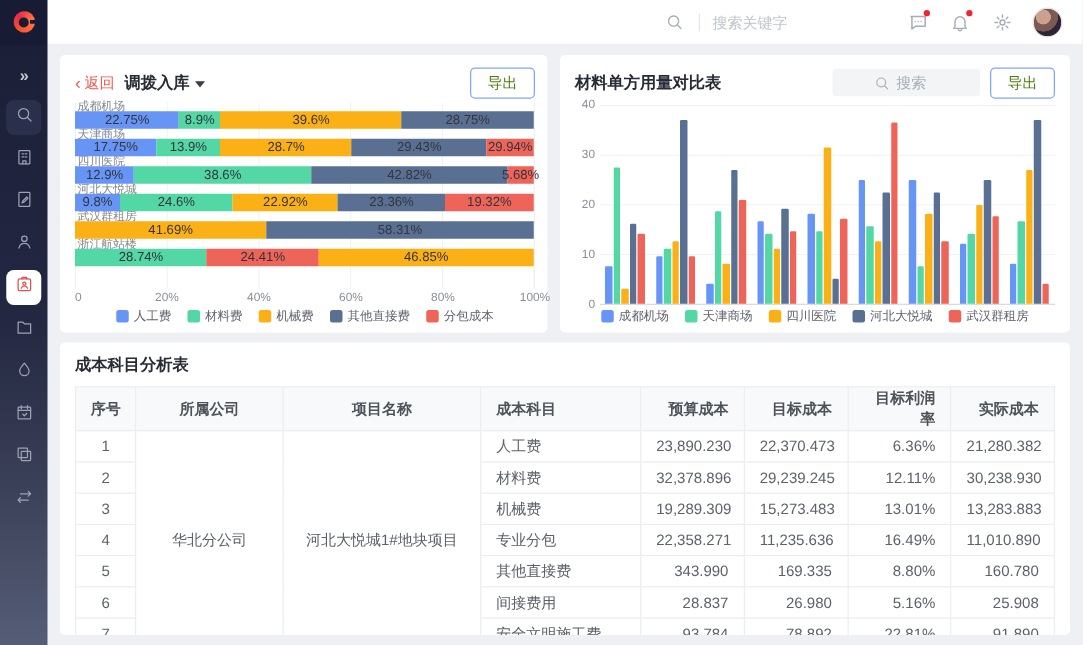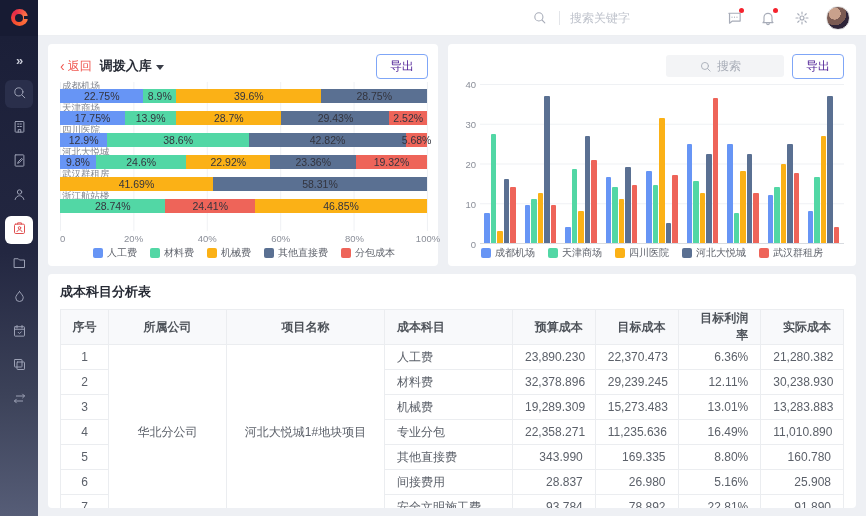--- a/index.html
+++ b/index.html
@@ -36,21 +36,21 @@
   .cards-row { display:flex; gap:10px; height:222px; flex:none; }
   .card { background:#fff; border-radius:4px; }
   .card-left { width:390px; flex:none; padding:8px 10px 4px 12px; display:flex; flex-direction:column; }
   .card-right { flex:1; padding:8px 12px 4px 12px; display:flex; flex-direction:column; }
 
   .panel-head { display:flex; align-items:center; height:28px; flex:none; }
   .back-link { color:#F0564F; font-size:12px; cursor:pointer; display:flex; align-items:center; gap:3px; }
   .back-link .chev { font-size:14px; line-height:1; }
   .panel-title { font-size:13px; font-weight:bold; color:#272B35; margin-left:8px; display:flex; align-items:center; gap:4px; cursor:pointer; }
   .caret-down { width:0; height:0; border-left:4px solid transparent; border-right:4px solid transparent; border-top:5px solid #3A3E48; margin-top:2px; }
-  .export-btn { margin-left:auto; background:#fff; color:#4c1d95; border:1px solid #7FA6F7; border-radius:4px; font-size:12px; padding:3px 13px; cursor:pointer; }
+  .export-btn { margin-left:auto; background:#fff; color:#4d7c0f; border:1px solid #7FA6F7; border-radius:4px; font-size:12px; padding:3px 13px; cursor:pointer; }
   .rtitle { font-size:13px; font-weight:bold; color:#272B35; }
   .search-box { margin-left:auto; width:118px; height:22px; background:#F3F4F6; border-radius:3px; display:flex; align-items:center; justify-content:center; gap:5px; margin-right:8px; }
   .search-box svg { stroke:#A9AEB8; fill:none; stroke-width:1.7; stroke-linecap:round; }
   .search-box input { border:none; outline:none; background:transparent; width:34px; font-size:12px; color:#333; }
   .search-box input::placeholder { color:#A9AEB8; }
 
   
   .sb-plot { position:relative; margin-top:2px; flex:1; background-image:linear-gradient(to right,#EFF1F4 1px,transparent 1px); background-size:20% 100%; border-right:1px solid #EFF1F4; }
   .sb-row { height:22px; }
   .sb-label { font-size:9.5px; color:#82868F; height:7px; line-height:7px; padding-left:2px; }
@@ -237,21 +237,21 @@
               <span class="sb-seg" style="width: 13.9%; background: rgb(82, 215, 165);">
                 <i>13.9%</i>
               </span>
               <span class="sb-seg" style="width: 28.7%; background: rgb(251, 177, 22);">
                 <i>28.7%</i>
               </span>
               <span class="sb-seg" style="width: 29.43%; background: rgb(90, 112, 146);">
                 <i>29.43%</i>
               </span>
               <span class="sb-seg" style="width: 10.22%; background: rgb(238, 100, 89);">
-                <i>2.52%</i>
+                <i>29.94%</i>
               </span>
             </div>
           </div>
           <div class="sb-row">
             <div class="sb-label">四川医院</div>
             <div class="sb-bar">
               <span class="sb-seg" style="width: 12.9%; background: rgb(103, 149, 245);">
                 <i>12.9%</i>
               </span>
               <span class="sb-seg" style="width: 38.6%; background: rgb(82, 215, 165);">
@@ -338,20 +338,21 @@
           </span>
           <span class="lg-item">
             <i class="lg-swatch" style="background: rgb(238, 100, 89);"></i>
             <b class="lg-text">分包成本</b>
           </span>
         </div>
     </div>
 
     <div class="card card-right">
       <div class="panel-head">
+        <span class="rtitle">材料单方用量对比表</span>
         <span class="search-box">
           <svg width="13" height="13" viewBox="0 0 24 24">
               <circle cx="11" cy="11" r="6.5"></circle>
               <path d="M16 16l4.5 4.5"></path>
             </svg>
           <input type="text" placeholder="搜索" style="">
         </span>
         <button class="export-btn" style="margin-left:0">导出</button>
       </div>
       <div class="g-wrap">

